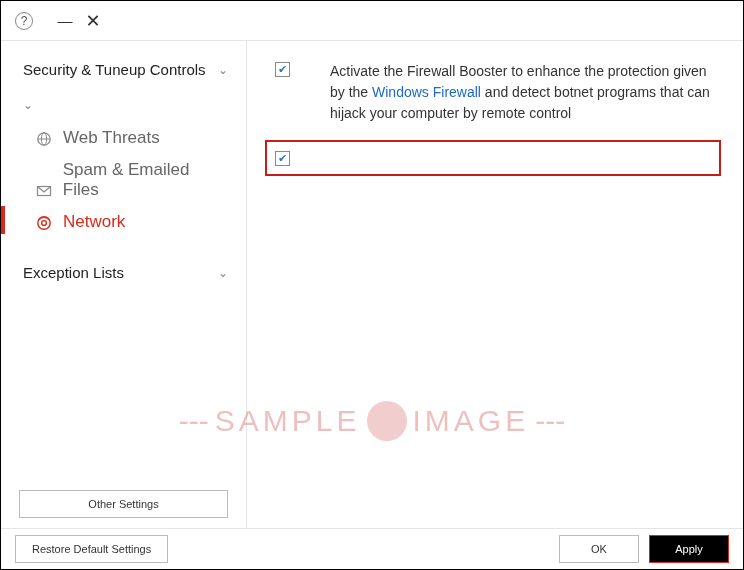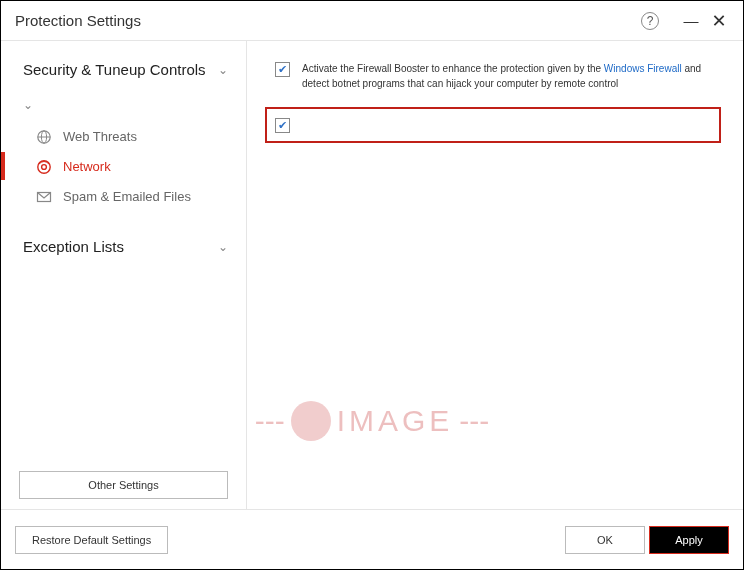--- a/index.html
+++ b/index.html
@@ -53,23 +53,23 @@
   .section-header {
     display:flex; align-items:center; justify-content:space-between;
     padding: 6px 18px 6px 22px;
     font-size:15px; color:#222; cursor:pointer;
   }
   .section-header .chev {
     font-size:12px; color:#888;
   }
   .section-header .lbl { line-height:1.25; }
   .subitem {
-    display:flex; align-items:center; gap:10px;
+    display:flex; align-items:flex-end; gap:10px;
     padding: 6px 18px 6px 34px;
-    font-size:13px; color:#666; cursor:pointer;
+    font-size:17px; color:#666; cursor:pointer;
   }
   .subitem .ico { width:18px; height:18px; display:flex; align-items:center; justify-content:center; color:#888; }
   .subitem.active { color:#D62A1C; }
   .subitem.active .ico { color:#D62A1C; }
   .active-bar { position:absolute; left:0; width:4px; height:28px; background:#D62A1C; }
   .subgroup { position:relative; }
   .subitems { margin-top:4px; margin-bottom:10px; }
 
   .sidebar-spacer { flex:1; }
   .other-settings-wrap { padding: 0 18px 10px 18px; }
@@ -80,28 +80,28 @@
   .other-settings-wrap .btn { width:100%; }
 
   
   .content { flex:1; padding: 20px 26px 0 28px; }
   .opt-row { display:flex; align-items:flex-start; gap:12px; margin-bottom:16px; }
   .chk {
     width:15px; height:15px; border:1px solid #888; margin-top:1px; flex-shrink:0;
     display:flex; align-items:center; justify-content:center; font-size:11px; color:#3071C6;
     cursor:pointer;
   }
-  .opt-row .txt { font-size:10px; color:#333; line-height:1.5; }
+  .opt-row .txt { font-size:14px; color:#333; line-height:1.5;margin-left:28px; }
   .link { color:#1D69C6; cursor:pointer; }
   .highlighted { border:2px solid #C02018; padding:8px 8px; margin-left:-10px; margin-right:-4px; }
 
   
   .footer {
-    height:60px; border-top:1px solid #e5e5e5;
-    display:flex; align-items:center; padding:0 14px; gap:4px;
+    height:41px; border-top:1px solid #e5e5e5;
+    display:flex; align-items:center; padding:0 14px; gap:10px;
   }
   .footer .spacer { flex:1; }
   .footer .btn { width:80px; }
   .footer .btn.restore { width:auto; padding-left:16px; padding-right:16px; }
   .footer .btn.apply { background:#000000; color:#fff; border-color:#D62A1C; }
 
   
   .watermark {
     position:absolute; left:0; right:0; top:400px; text-align:center;
     font-size:30px; letter-spacing:4px; color:rgba(214,113,113,0.45);
@@ -111,21 +111,20 @@
   .watermark .dash { letter-spacing:0; }
   .watermark .orb {
     width:40px; height:40px; border-radius:50%;
     background: rgba(214,113,113,0.35); display:inline-block;
   }
 </style>
 </head>
 <body>
 
 <div class="titlebar">
-  <div class="title">Protection Settings</div>
   <div class="help-icon">?</div>
   <div class="min">—</div>
   <div class="close">✕</div>
 </div>
 
 <div class="main">
 
   <div class="sidebar">
 
     <div class="section-header">
@@ -142,40 +141,40 @@
       <div class="subitem">
         <span class="ico">
           <svg width="16" height="16" viewBox="0 0 16 16">
               <circle cx="8" cy="8" r="6.2" fill="none" stroke="currentColor" stroke-width="1.2"></circle>
               <ellipse cx="8" cy="8" rx="2.6" ry="6.2" fill="none" stroke="currentColor" stroke-width="1"></ellipse>
               <line x1="1.8" y1="8" x2="14.2" y2="8" stroke="currentColor" stroke-width="1"></line>
             </svg>
         </span>
         <span>Web Threats</span>
       </div>
+      <div class="subitem">
+        <span class="ico">
+          <svg width="16" height="16" viewBox="0 0 16 16">
+              <rect x="1.5" y="3.5" width="13" height="9" fill="none" stroke="currentColor" stroke-width="1.2"></rect>
+              <path d="M1.5 3.5 L8 9 L14.5 3.5" fill="none" stroke="currentColor" stroke-width="1.2"></path>
+            </svg>
+        </span>
+        <span>Spam &amp; Emailed Files</span>
+      </div>
       <div class="subitem active" style="position:relative;">
         <div class="active-bar" style="top:0;"></div>
         <span class="ico">
           <svg width="16" height="16" viewBox="0 0 16 16">
               <circle cx="8" cy="8" r="6.2" fill="none" stroke="currentColor" stroke-width="1.4"></circle>
               <circle cx="8" cy="8" r="2.4" fill="none" stroke="currentColor" stroke-width="1.4"></circle>
               <path d="M3 5 Q8 0 13 5" fill="none" stroke="currentColor" stroke-width="1"></path>
             </svg>
         </span>
         <span>Network</span>
       </div>
-      <div class="subitem">
-        <span class="ico">
-          <svg width="16" height="16" viewBox="0 0 16 16">
-              <rect x="1.5" y="3.5" width="13" height="9" fill="none" stroke="currentColor" stroke-width="1.2"></rect>
-              <path d="M1.5 3.5 L8 9 L14.5 3.5" fill="none" stroke="currentColor" stroke-width="1.2"></path>
-            </svg>
-        </span>
-        <span>Spam &amp; Emailed Files</span>
-      </div>
     </div>
 
     <div style="height:10px"></div>
 
     <div class="section-header">
       <span class="lbl">Exception Lists</span>
       <span class="chev">⌄</span>
     </div>
 
     <div class="sidebar-spacer"></div>
@@ -194,20 +193,21 @@
     </div>
 
     <div class="opt-row highlighted">
       <div class="chk">✔</div>
     </div>
   </div>
 </div>
 
 <div class="watermark">
   <span class="dash">---</span>
+  <span>SAMPLE</span>
   <span class="orb"></span>
   <span>IMAGE</span>
   <span class="dash">---</span>
 </div>
 
 <div class="footer">
   <div class="btn restore">Restore Default Settings</div>
   <div class="spacer"></div>
   <div class="btn">OK</div>
   <div class="btn apply">Apply</div>

